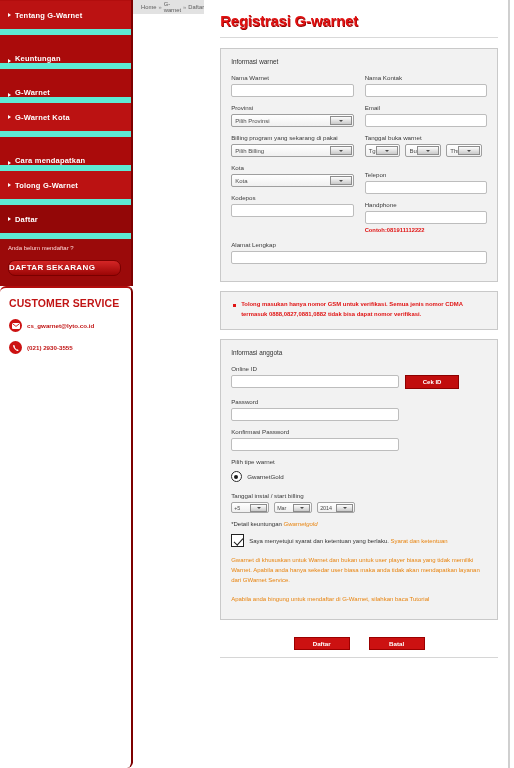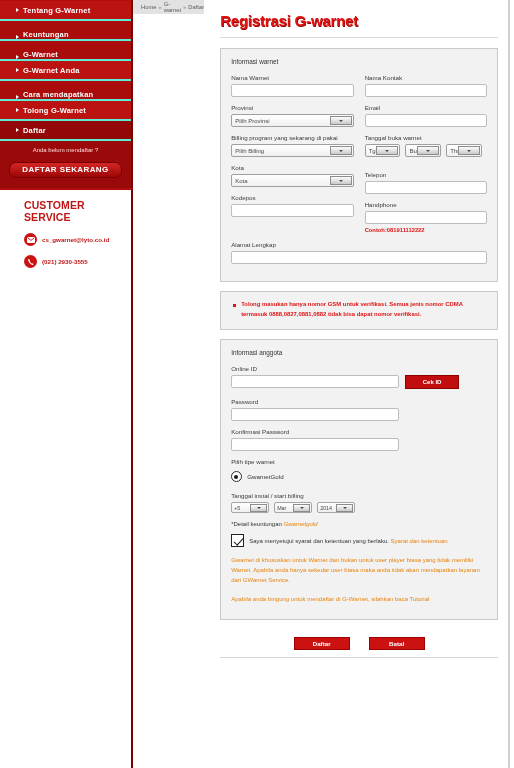--- a/index.html
+++ b/index.html
@@ -23,29 +23,29 @@
     background: #ffffff;
     display: flex;
     flex-direction: column;
   }
   .nav {
     background: #b20d0d;
     border-right: 2px solid #7d0000;
     padding-top: 1px;
   }
   .nav-item {
-    height: 20px;
+    height: 34px;
     display: flex;
     align-items: center;
-    padding-left: 16px;
+    padding-left: 8px;
     color: #ffffff;
     font-size: 7.5px;
     font-weight: bold;
     letter-spacing: .2px;
-    border-bottom: 2px solid #5eead4;
+    border-bottom: 6px solid #5eead4;
     background: #bb1212;
     cursor: pointer;
   }
   .nav-item.alt { background: #aa0b0b; align-items: flex-end; }
   .nav-item.active { background: #930707; }
   .nav-bullet {
     display: inline-block;
     width: 0; height: 0;
     border-left: 3px solid #ffffff;
     border-top: 2.2px solid transparent;
@@ -92,21 +92,21 @@
     letter-spacing: .4px;
     cursor: pointer;
     line-height: 11px;
     text-align: center;
   }
 
   .register-box {
     background: #9b0a0a;
     border-right: 2px solid #7d0000;
     padding: 6px 8px 10px 8px;
-    text-align: center;
+    text-align: left;
   }
   .reg-q {
     color: #ffd8d8;
     font-size: 6px;
     margin-bottom: 5px;
   }
   .reg-btn {
     width: 113px; height: 16px;
     border-radius: 7px;
     background: linear-gradient(#d42626, #9c0606);
@@ -117,22 +117,23 @@
     letter-spacing: .4px;
     line-height: 14px;
     cursor: pointer;
     display: inline-block;
   }
 
   .cs-box {
     background: #ffffff;
     border-right: 2px solid #7d0000;
     border-top: 2px solid #b20d0d;
-    padding: 9px 9px 8px 24px;
+    padding: 9px 9px 8px 9px;
     flex: 1 1 auto;
+    border-radius: 6px;
   }
   .cs-title {
     color: #c11515;
     font-size: 10.5px;
     font-weight: bold;
     letter-spacing: .1px;
     margin-bottom: 10px;
   }
   .cs-row {
     display: flex;
@@ -450,21 +451,21 @@
       <div class="nav-item alt">
         <span class="nav-bullet"></span>
         <span>Keuntungan</span>
       </div>
       <div class="nav-item alt">
         <span class="nav-bullet"></span>
         <span>G-Warnet</span>
       </div>
       <div class="nav-item">
         <span class="nav-bullet"></span>
-        <span>G-Warnet Anda</span>
+        <span>G-Warnet Kota</span>
       </div>
       <div class="nav-item alt">
         <span class="nav-bullet"></span>
         <span>Cara mendapatkan</span>
       </div>
       <div class="nav-item">
         <span class="nav-bullet"></span>
         <span>Tolong G-Warnet</span>
       </div>
       <div class="nav-item active">

